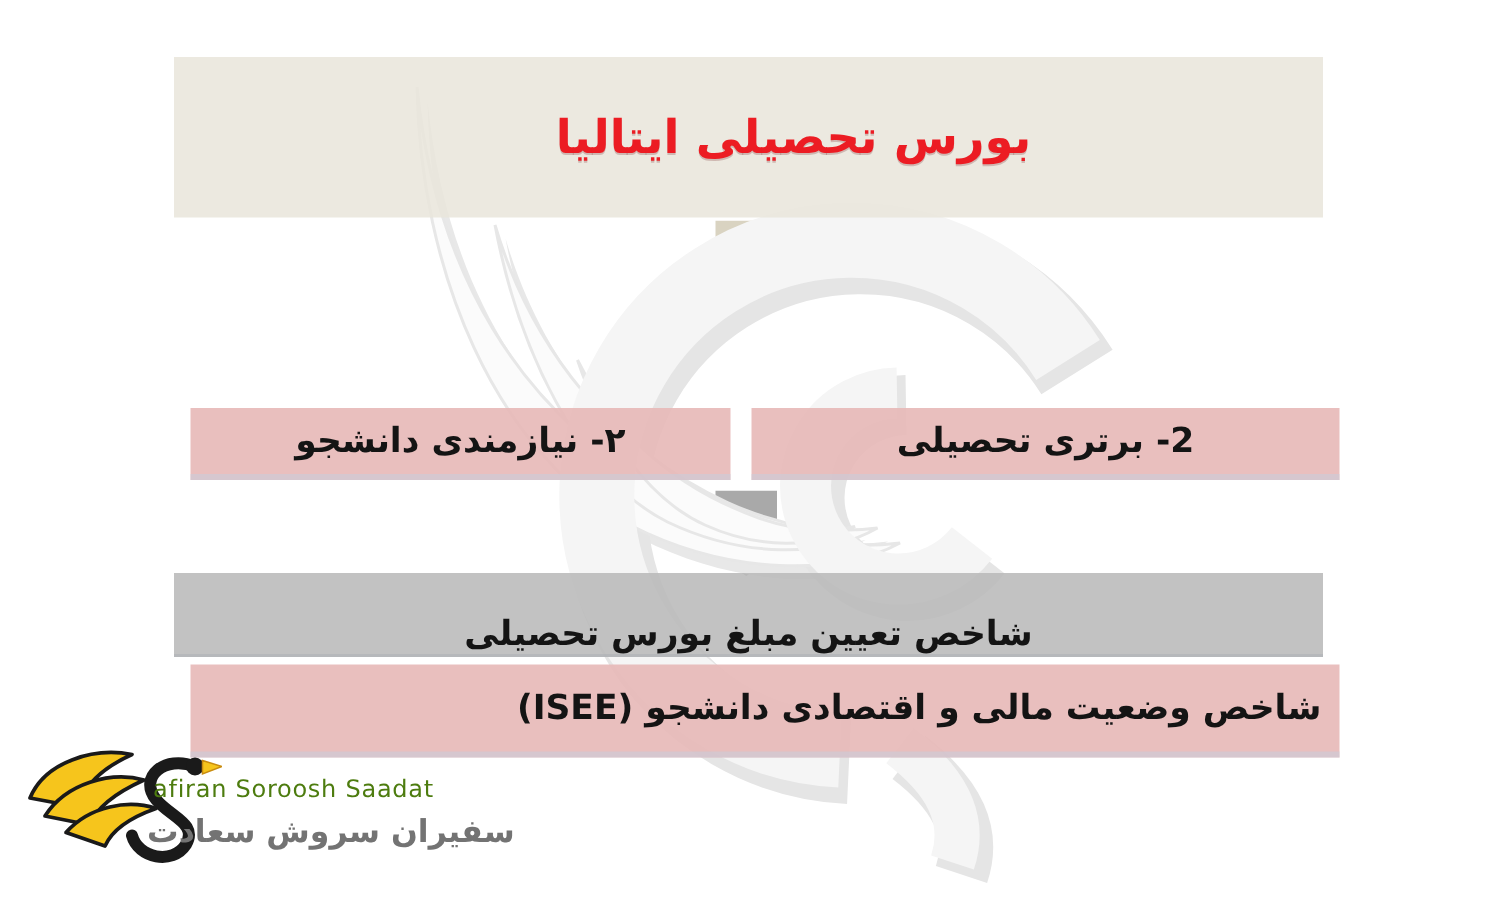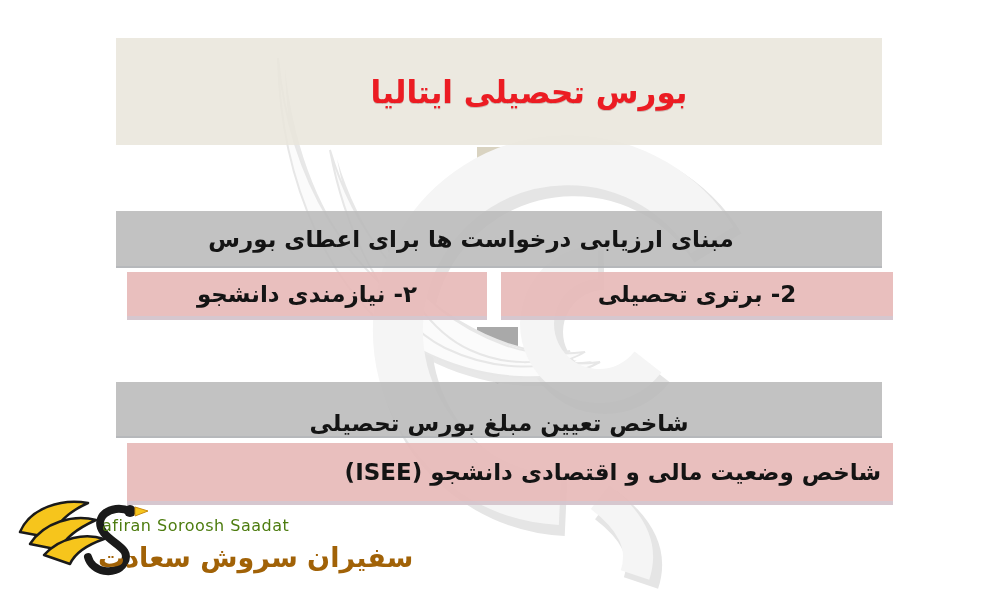--- a/index.html
+++ b/index.html
@@ -29,22 +29,22 @@
   .pink .pink-text{color:#141414;font-size:23px;font-weight:bold;direction:rtl;}
   .isee-box .pink-text{position:relative;left:-12px;}
 
   .arrow{position:absolute;}
   .arrow1{left:450px;top:147px;}
   .arrow2{left:450px;top:327px;}
 
   .logo{position:absolute;left:16px;top:496px;width:300px;height:92px;}
   .logo-latin{position:absolute;left:86px;top:20px;font-size:16px;font-weight:normal;
        color:#4d7c0f;letter-spacing:0.5px;white-space:nowrap;}
-  .logo-persian{position:absolute;left:82px;top:46px;font-size:27px;font-weight:bold;
-       color:#a16207;direction:rtl;white-space:nowrap;}
+  .logo-persian{position:absolute;left:82px;top:46px;font-size:21px;font-weight:bold;
+       color:#737373;direction:rtl;white-space:nowrap;}
 </style>
 </head>
 <body>
 
 <div class="stage">
 
   <svg class="arrow arrow1" width="95" height="64" viewBox="0 0 95 64">
     <rect x="27" y="0" width="41" height="31" fill="#d9d3c1"></rect>
     <polygon points="2,30 93,30 47.5,63" fill="#d9d3c1"></polygon>
   </svg>
@@ -73,23 +73,20 @@
       <path d="M712,240 A170,170 0 1 0 560,500" stroke-width="50"></path>
       <path d="M598,262 A62,62 0 1 0 648,362" stroke-width="34"></path>
       <path d="M600,497 C630,520 645,545 635,575" stroke-width="30"></path>
     </g>
   </svg>
 
   <div class="box title-box">
     <span class="title-text">بورس تحصیلی ایتالیا</span>
   </div>
 
-  <div class="box gray-bar bar1">
-    <span class="bar-text">مبنای ارزیابی درخواست ها برای اعطای بورس</span>
-  </div>
 
   <div class="box pink pink-left">
     <span class="pink-text">۲- نیازمندی دانشجو</span>
   </div>
   <div class="box pink pink-right">
     <span class="pink-text">2- برتری تحصیلی</span>
   </div>
 
   <div class="box gray-bar bar2">
     <span class="bar-text">شاخص تعیین مبلغ بورس تحصیلی</span>

